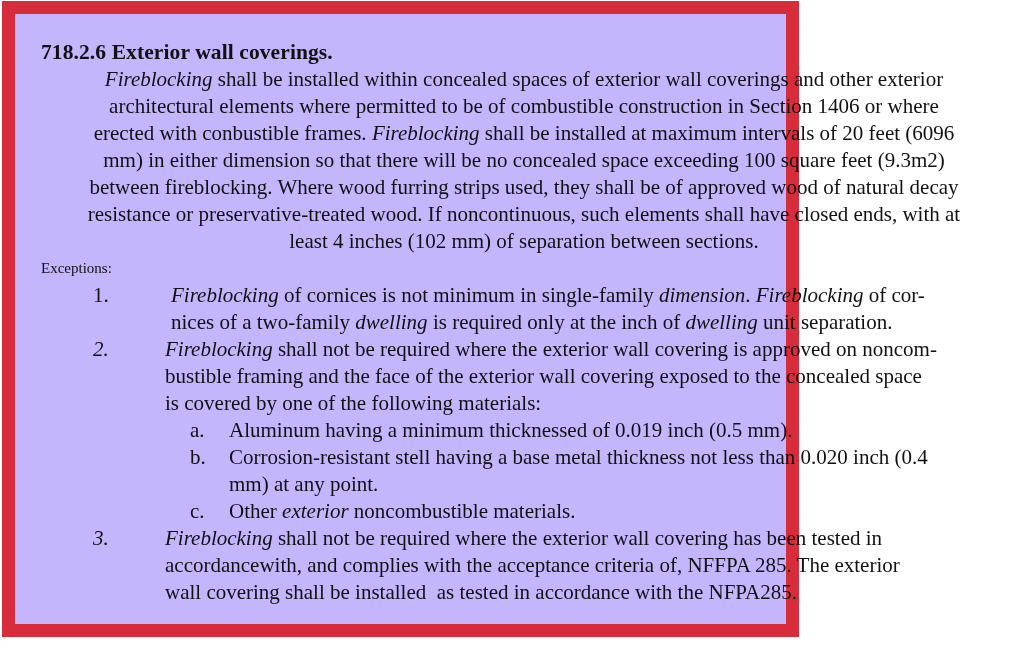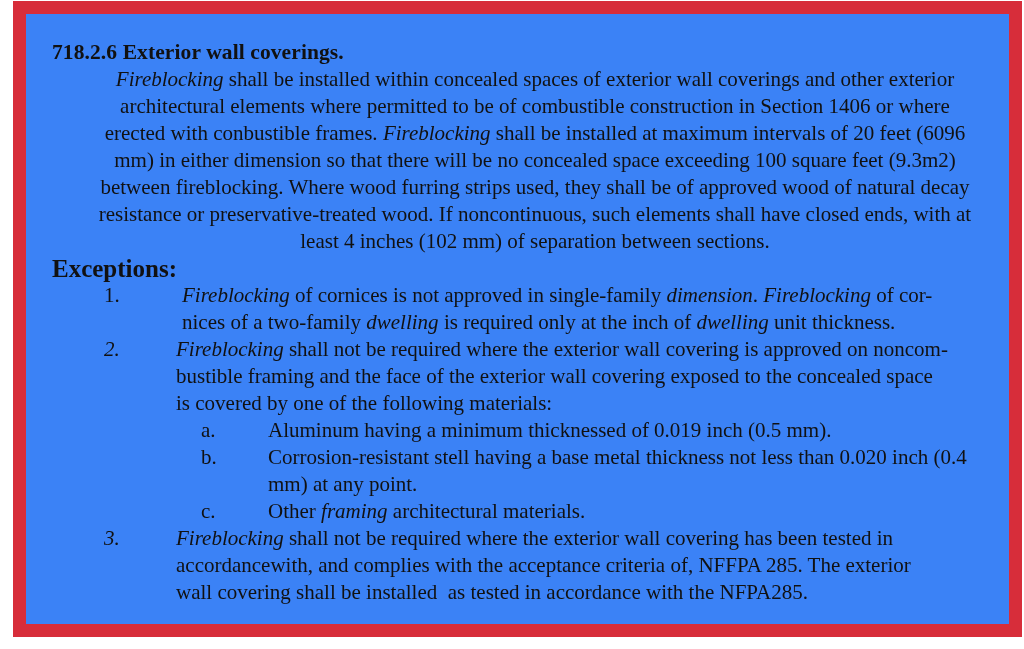--- a/index.html
+++ b/index.html
@@ -19,27 +19,27 @@
     position: relative;
     width: 1024px;
     height: 649px;
     box-sizing: border-box;
     background: #ffffff;
     overflow: hidden;
   }
 
   .red-frame {
     position: absolute;
-    left: 13px;
+    left: 2px;
     top: 1px;
-    width: 1009px;
+    width: 797px;
     height: 636px;
     box-sizing: border-box;
     border: 13px solid #D72D3A;
-    background: #3b82f6;
+    background: #c4b5fd;
   }
 
   .content {
     position: absolute;
     left: 26px;
     top: 25px;
     width: 966px;
     height: 588px;
     box-sizing: border-box;
     overflow: hidden;
@@ -56,22 +56,22 @@
 
   .body-para {
     font-size: 21px;
     line-height: 27px;
     margin: 0;
     text-align: center;
     white-space: pre-wrap;
   }
 
   .exceptions-label {
-    font-size: 25px;
-    font-weight: bold;
+    font-size: 15px;
+    font-weight: normal;
     line-height: 27px;
     margin: 0;
   }
 
   i, .ital {
     font-style: italic;
   }
 
   
   .exc-list {
@@ -132,21 +132,20 @@
     left: 25px;
     top: 0;
     width: 30px;
     font-size: 21px;
     line-height: 27px;
   }
 
   .sub-text {
     display: block;
     white-space: pre-wrap;
-    margin-left: 28px;
   }
 </style>
 </head>
 <body>
 
 <div class="page">
   <div class="red-frame">
     <div class="content">
 
       <h1 class="heading">718.2.6 Exterior wall coverings.</h1>
@@ -158,43 +157,43 @@
 between fireblocking. Where wood furring strips used, they shall be of approved wood of natural decay
 resistance or preservative-treated wood. If noncontinuous, such elements shall have closed ends, with at
 least 4 inches (102 mm) of separation between sections.</span></p>
 
       <p class="exceptions-label">Exceptions:</p>
 
       <ol class="exc-list">
 
         <li class="exc-item indent-wide">
           <span class="exc-marker">1.</span>
-          <span class="exc-text"><i>Fireblocking</i><span> of cornices is not approved in single-family </span><i>dimension</i><span>. </span><i>Fireblocking</i><span> of cor-
-nices of a two-family </span><i>dwelling</i><span> is required only at the inch of </span><i>dwelling</i><span> unit thickness.</span></span>
+          <span class="exc-text"><i>Fireblocking</i><span> of cornices is not minimum in single-family </span><i>dimension</i><span>. </span><i>Fireblocking</i><span> of cor-
+nices of a two-family </span><i>dwelling</i><span> is required only at the inch of </span><i>dwelling</i><span> unit separation.</span></span>
         </li>
 
         <li class="exc-item">
           <span class="exc-marker italic-marker">2.</span>
           <span class="exc-text"><i>Fireblocking</i><span> shall not be required where the exterior wall covering is approved on noncom-
 bustible framing and the face of the exterior wall covering exposed to the concealed space
 is covered by one of the following materials:</span></span>
 
           <ol class="sub-list">
             <li class="sub-item">
               <span class="sub-marker">a.</span>
               <span class="sub-text">Aluminum having a minimum thicknessed of 0.019 inch (0.5 mm).</span>
             </li>
             <li class="sub-item">
               <span class="sub-marker">b.</span>
               <span class="sub-text">Corrosion-resistant stell having a base metal thickness not less than 0.020 inch (0.4
 mm) at any point.</span>
             </li>
             <li class="sub-item">
               <span class="sub-marker">c.</span>
-              <span class="sub-text"><span>Other </span><i>framing</i><span> architectural materials.</span></span>
+              <span class="sub-text"><span>Other </span><i>exterior</i><span> noncombustible materials.</span></span>
             </li>
           </ol>
         </li>
 
         <li class="exc-item">
           <span class="exc-marker italic-marker">3.</span>
           <span class="exc-text"><i>Fireblocking</i><span> shall not be required where the exterior wall covering has been tested in
 accordancewith, and complies with the acceptance criteria of, NFFPA 285. The exterior
 wall covering shall be installed  as tested in accordance with the NFPA285.</span></span>
         </li>

